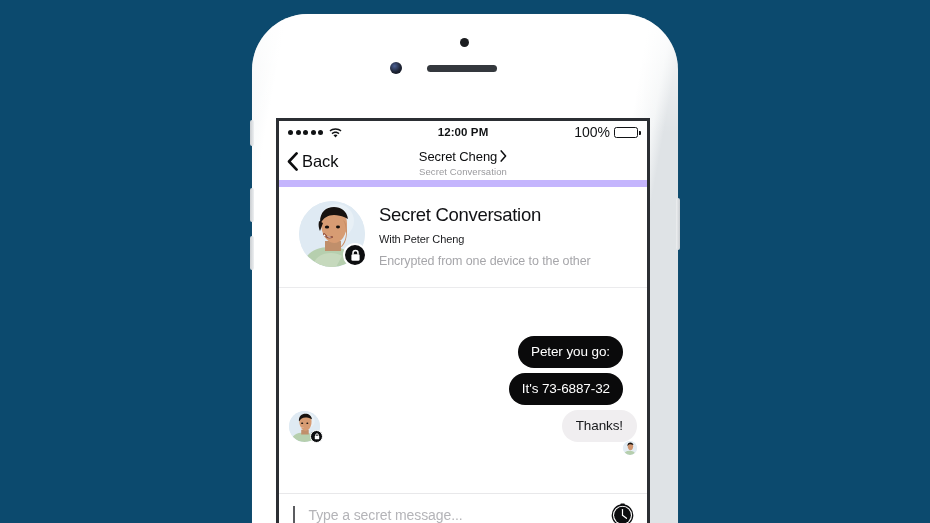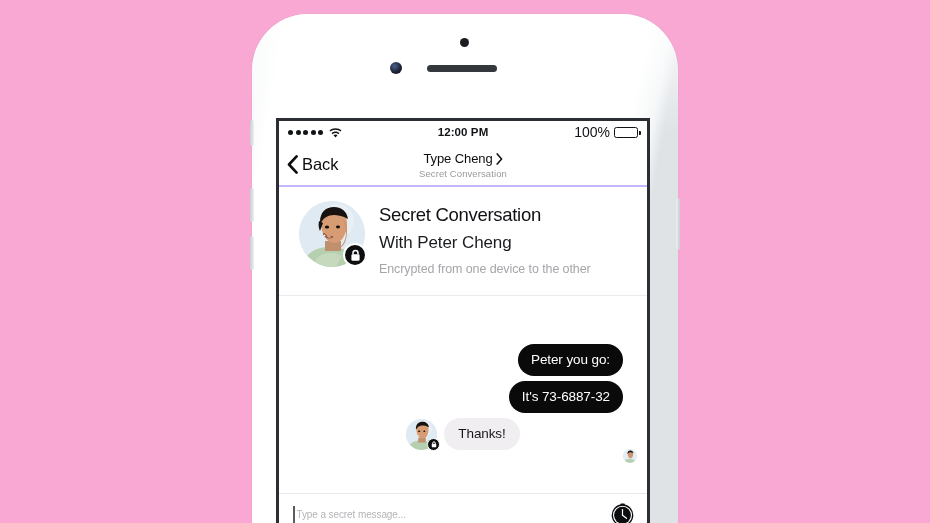--- a/index.html
+++ b/index.html
@@ -9,21 +9,21 @@
     height: 523px;
     overflow: hidden;
     background: #ffffff;
     font-family: "Liberation Sans", sans-serif;
   }
 
   #stage {
     position: relative;
     width: 930px;
     height: 523px;
-    background: #f9a8d4;
+    background: #0c4a6e;
   }
 
   
   .phone-body {
     position: absolute;
     left: 252px;
     top: 14px;
     width: 426px;
     height: 560px;
     border-radius: 56px 56px 40px 40px;
@@ -165,21 +165,21 @@
     border-radius: 1px;
   }
 
   
   .nav-bar {
     position: relative;
     height: 44px;
     display: flex;
     align-items: center;
     background: #ffffff;
-    border-bottom: 2px solid #c4b5fd;
+    border-bottom: 7px solid #c4b5fd;
   }
   .nav-back {
     display: flex;
     align-items: center;
     gap: 4px;
     padding-left: 8px;
     cursor: pointer;
   }
   .nav-back-label {
     font-size: 16.5px;
@@ -243,21 +243,21 @@
     border: 2px solid #ffffff;
   }
   .conv-text { padding-top: 2px; min-width: 0; }
   .conv-title {
     font-size: 18.5px;
     color: #101114;
     letter-spacing: -0.3px;
     line-height: 1.25;
   }
   .conv-with {
-    font-size: 17px;
+    font-size: 11px;
     color: #1b1c1f;
     margin-top: 7px;
     letter-spacing: -0.1px;
   }
   .conv-desc {
     font-size: 12.5px;
     color: #a6a6aa;
     margin-top: 8px;
     line-height: 1.42;
     max-width: 220px;
@@ -266,21 +266,21 @@
 
   
   .thread {
     position: relative;
     background: #ffffff;
     padding: 48px 10px 0 10px;
     height: 176px;
   }
   .row { display: flex; align-items: flex-end; margin-bottom: 5px; }
   .row.out { justify-content: flex-end; padding-right: 14px; }
-  .row.in { justify-content: center; gap: 7px; }
+  .row.in { justify-content: space-between; gap: 7px; }
 
   .bubble-out {
     background: #0a0a0b;
     color: #ffffff;
     font-size: 13.5px;
     padding: 8px 13px 9px 13px;
     border-radius: 17px;
     letter-spacing: -0.1px;
     max-width: 240px;
   }
@@ -334,23 +334,23 @@
     padding: 0 12px 0 14px;
     background: #ffffff;
   }
   .caret {
     width: 1.5px;
     height: 17px;
     background: #5b5c60;
     flex: 0 0 auto;
   }
   .composer-placeholder {
-    font-size: 10px;
+    font-size: 14px;
     color: #b4b4b8;
-    margin-left: 2px;
+    margin-left: 14px;
     letter-spacing: -0.1px;
     flex: 1 1 auto;
   }
   .timer-icon-btn {
     width: 25px; height: 25px;
     flex: 0 0 auto;
     cursor: pointer;
   }
 
   
@@ -403,21 +403,21 @@
 
       <div class="nav-bar">
         <div class="nav-back">
           <svg width="11" height="19" viewBox="0 0 11 19">
             <path d="M9.6 1.4L2.0 9.5l7.6 8.1" fill="none" stroke="#0c0d0f" stroke-width="2.6" stroke-linecap="round" stroke-linejoin="round"></path>
           </svg>
           <span class="nav-back-label">Back</span>
         </div>
         <div class="nav-title-wrap">
           <div class="nav-title-row">
-            <span class="nav-title">Type Cheng</span>
+            <span class="nav-title">Secret Cheng</span>
             <svg width="7" height="12" viewBox="0 0 7 12">
               <path d="M1.2 0.9L5.6 6l-4.4 5.1" fill="none" stroke="#0c0d0f" stroke-width="1.5" stroke-linecap="round" stroke-linejoin="round"></path>
             </svg>
           </div>
           <div class="nav-subtitle">Secret Conversation</div>
         </div>
       </div>
 
       <div class="conv-header">
         <div class="avatar-wrap">

